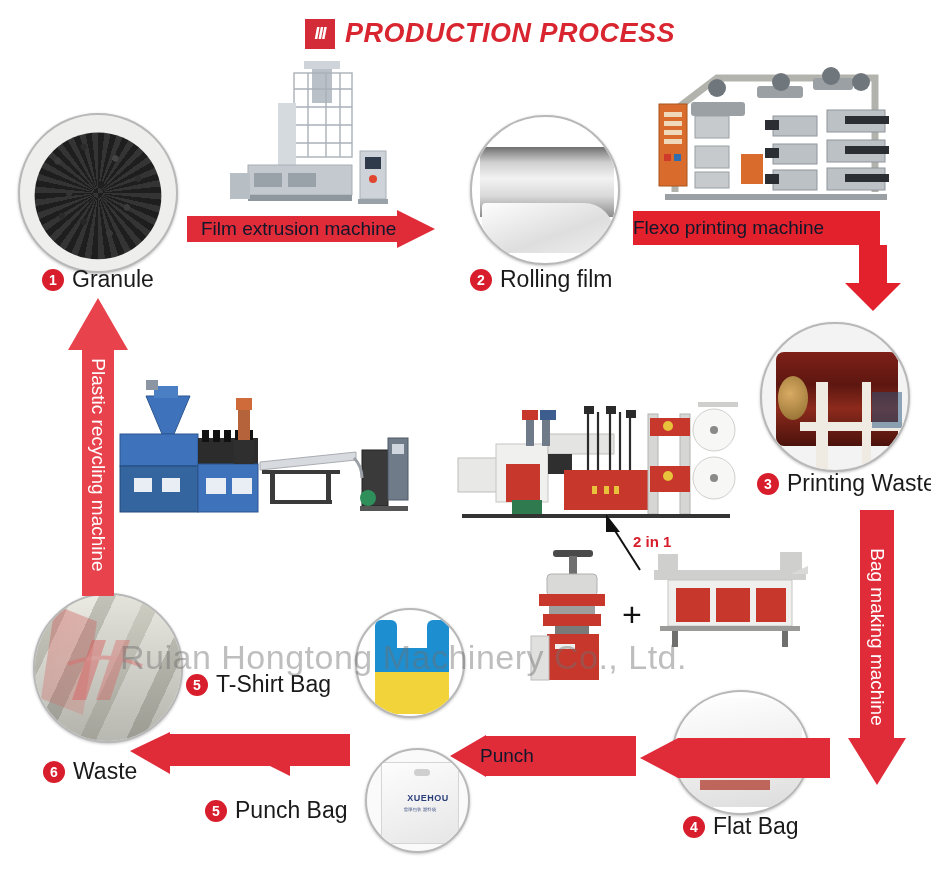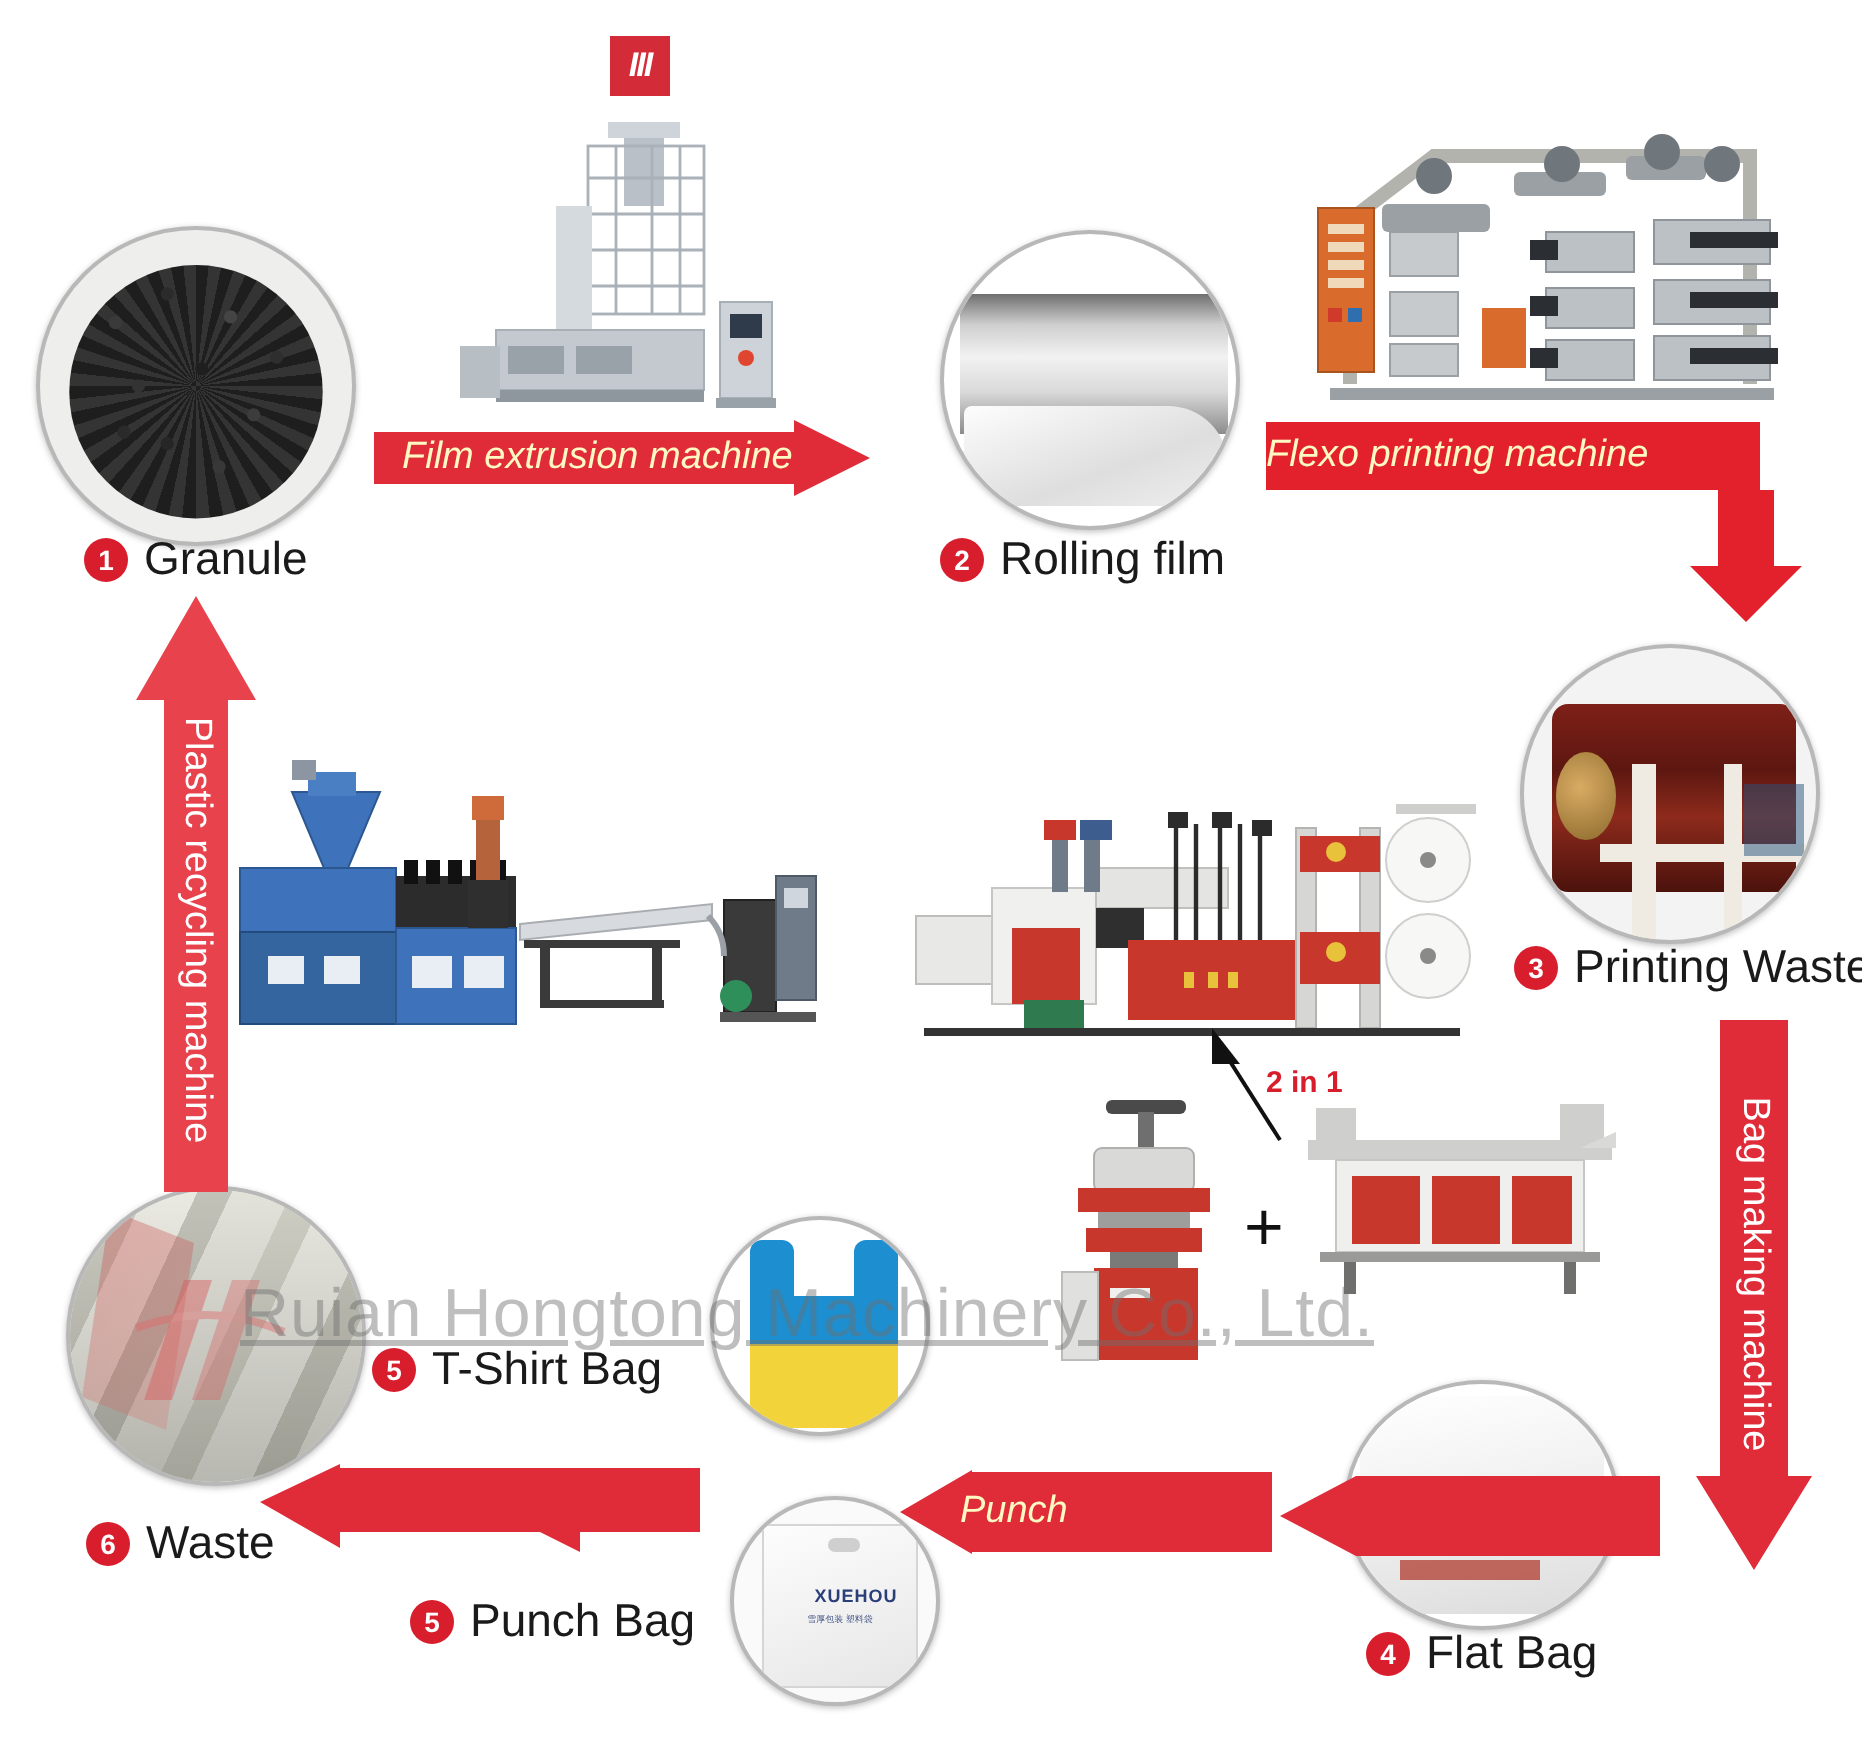--- a/index.html
+++ b/index.html
@@ -139,21 +139,21 @@
   
   #machine-punch { left: 525px; top: 548px; width: 95px; height: 135px; }
   
   #machine-sealing { left: 650px; top: 540px; width: 160px; height: 110px; }
 
   
   .arrow-h {
     position: absolute; background: #e02b39; display: flex; align-items: center;
   }
   .arrow-label {
-    color: #fef9c3; font-size: 19px; white-space: nowrap; font-style: italic;
+    color: #0f172a; font-size: 19px; white-space: nowrap;
   }
 
   #arrow-film-extrusion {
     left: 187px; top: 210px; width: 248px; height: 38px;
     clip-path: polygon(0 6px, 210px 6px, 210px 0, 248px 19px, 210px 38px, 210px 32px, 0 32px);
     padding-left: 14px;
   }
   #arrow-film-extrusion .arrow-label { font-size: 19px; }
 
   #label-flexo {
@@ -230,32 +230,33 @@
   }
   #two-in-one {
     position: absolute; left: 633px; top: 533px; font-size: 15px; font-weight: bold; color: #d81e2c;
   }
   #two-in-one-arrow { position: absolute; left: 600px; top: 512px; width: 46px; height: 60px; }
 
   
   #watermark {
     position: absolute; left: 120px; top: 638px; width: 700px;
     font-size: 34px; color: rgba(110,110,110,.45); white-space: nowrap;
-    pointer-events: none; letter-spacing: .5px; text-decoration: underline;
+    pointer-events: none; letter-spacing: .5px;
   }
   #watermark-logo {
     position: absolute; left: 62px; top: 630px; width: 90px; height: 80px;
     opacity: .45; pointer-events: none;
   }
 </style>
 </head>
 <body>
 
 <div id="title-bar">
   <div id="title-badge">III</div>
+  <div id="title-text">PRODUCTION PROCESS</div>
 </div>
 
 <div class="photo-circle" id="photo-granule">
   <div class="granule-fill"></div>
 </div>
 
 <div class="photo-circle" id="photo-rollfilm">
   <div class="roll-body"></div>
   <div class="roll-sheet"></div>
 </div>

